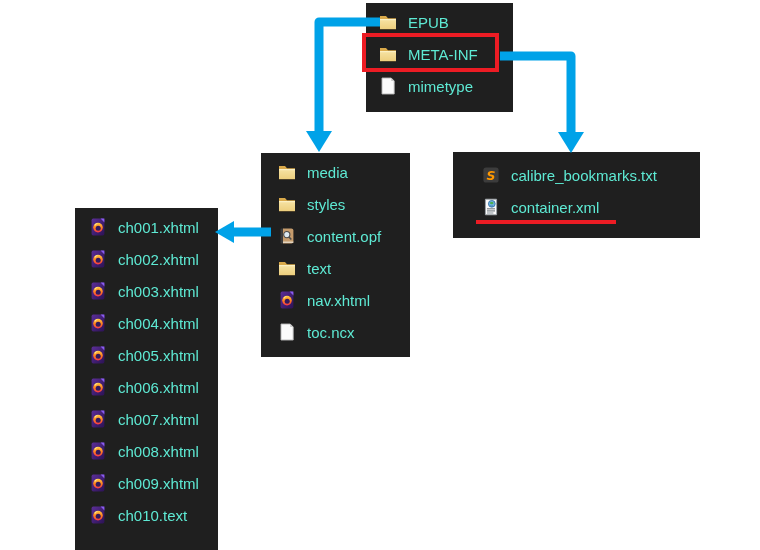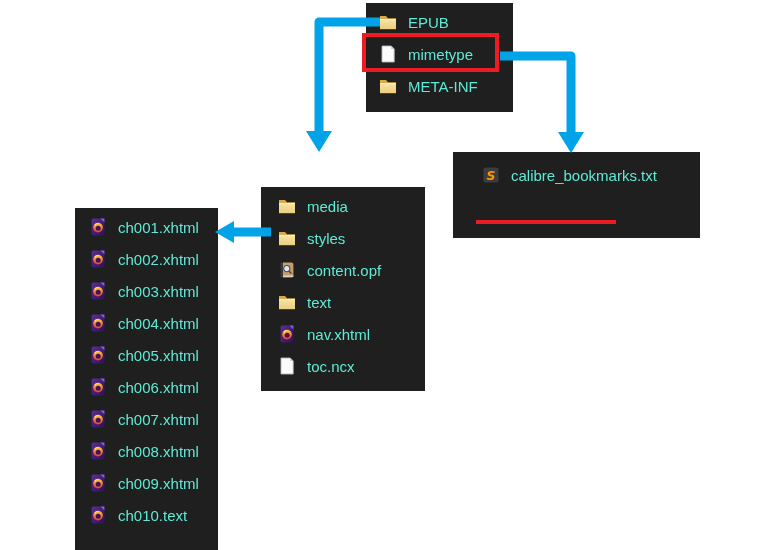--- a/index.html
+++ b/index.html
@@ -6,21 +6,21 @@
   body{font-family:"Liberation Sans",sans-serif;}
   .canvas{position:relative;width:760px;height:550px;background:#ffffff;overflow:hidden;}
 
   .panel{position:absolute;background:#1F1F1F;color:#F2F2F2;z-index:1;box-sizing:border-box;}
   .row{display:flex;align-items:center;gap:10px;height:32px;}
   .icon{width:20px;height:20px;flex:0 0 20px;display:block;}
   .label{font-size:15px;line-height:1;white-space:nowrap;color:#5eead4;}
 
   #panel-root{left:366px;top:3px;width:147px;height:109px;padding-top:3px;}
   #panel-root .row{padding-left:12px;}
-  #panel-epub{left:261px;top:153px;width:164px;height:204px;padding-top:3px;margin-top:34px;}
+  #panel-epub{left:261px;top:153px;width:149px;height:204px;padding-top:3px;}
   #panel-epub .row{padding-left:16px;}
   #panel-metainf{left:453px;top:152px;width:247px;height:86px;padding-top:7px;}
   #panel-metainf .row{padding-left:28px;}
   #panel-text{left:75px;top:208px;width:143px;height:375px;padding-top:3px;}
   #panel-text .row{padding-left:13px;}
 
   .highlight-rect{position:absolute;left:362px;top:33px;width:137px;height:39px;
     border:4px solid #ED1C24;box-sizing:border-box;z-index:3;pointer-events:none;}
   .red-underline{position:absolute;left:476px;top:220px;width:140px;height:4px;
     background:#ED1C24;z-index:3;pointer-events:none;}
@@ -98,30 +98,30 @@
 
   <div class="panel" id="panel-root">
     <div class="row">
       <svg class="icon">
           <use href="#sym-folder"></use>
         </svg>
       <span class="label">EPUB</span>
     </div>
     <div class="row">
       <svg class="icon">
+          <use href="#sym-folder"></use>
+        </svg>
+      <span class="label">META-INF</span>
+    </div>
+    <div class="row">
+      <svg class="icon">
           <use href="#sym-file"></use>
         </svg>
       <span class="label">mimetype</span>
     </div>
-    <div class="row">
-      <svg class="icon">
-          <use href="#sym-folder"></use>
-        </svg>
-      <span class="label">META-INF</span>
-    </div>
   </div>
 
   <div class="panel" id="panel-epub">
     <div class="row">
       <svg class="icon">
           <use href="#sym-folder"></use>
         </svg>
       <span class="label">media</span>
     </div>
     <div class="row">
@@ -155,20 +155,26 @@
       <span class="label">toc.ncx</span>
     </div>
   </div>
 
   <div class="panel" id="panel-metainf">
     <div class="row">
       <svg class="icon">
           <use href="#sym-sublime"></use>
         </svg>
       <span class="label">calibre_bookmarks.txt</span>
+    </div>
+    <div class="row">
+      <svg class="icon">
+          <use href="#sym-xmldoc"></use>
+        </svg>
+      <span class="label">container.xml</span>
     </div>
   </div>
 
   <div class="panel" id="panel-text">
     <div class="row">
       <svg class="icon">
           <use href="#sym-ffdoc"></use>
         </svg>
       <span class="label">ch001.xhtml</span>
     </div>

